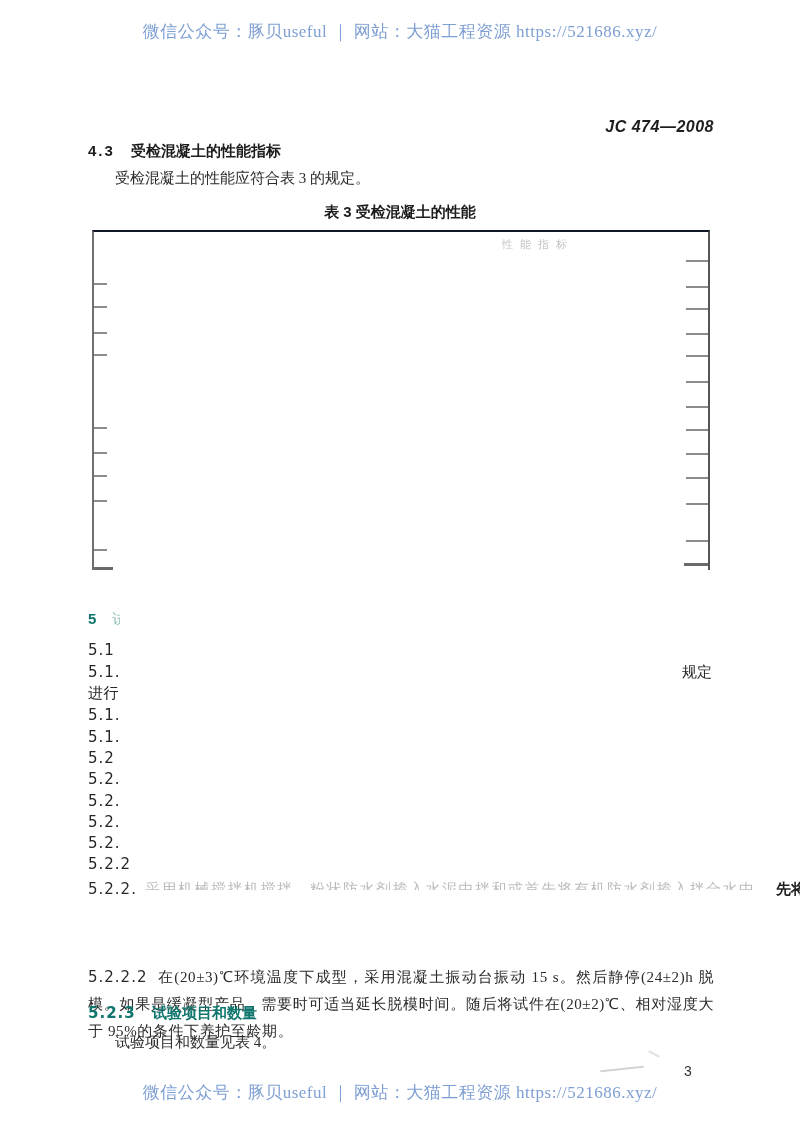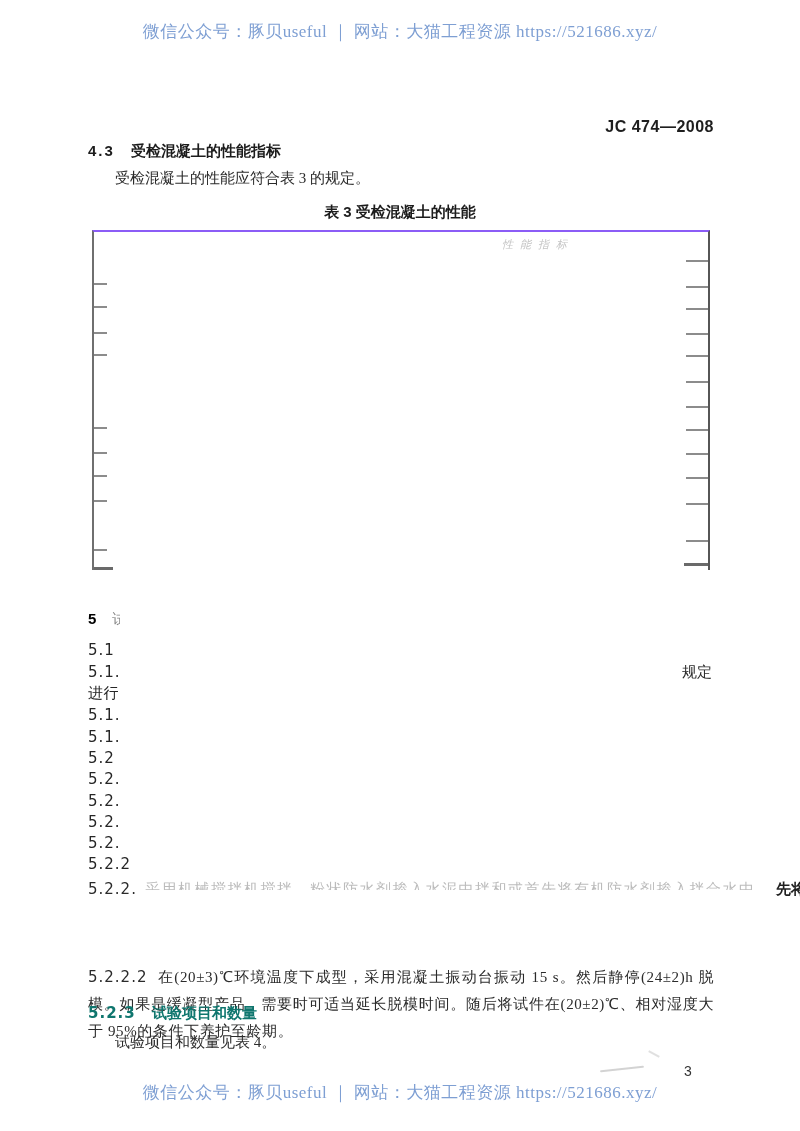--- a/index.html
+++ b/index.html
@@ -18,53 +18,52 @@
     font-size:17px;letter-spacing:.5px;
     color:#7e9fd3;
     font-family:"Liberation Serif", serif;
   }
   .wm-top{top:20px;}
   .wm-bottom{top:1081px;}
   
   .doc-code{
     position:absolute;top:118px;left:0;width:714px;text-align:right;
     font-size:16px;font-weight:700;color:#1e1e1e;
-    font-family:"Liberation Sans", sans-serif;letter-spacing:.5px;
+    font-family:"Liberation Sans", sans-serif;letter-spacing:.5px;font-style:italic;
   }
   
   .h43{position:absolute;top:142px;left:88px;font-size:15px;font-weight:700;color:#1c1c1c;
        font-family:"Liberation Sans", sans-serif;}
   .h43 .hnum{margin-right:12px;letter-spacing:2px;text-align:center;}
   .body43{position:absolute;top:169px;left:115px;font-size:15px;color:#2b2b2b;}
   
   .caption{position:absolute;top:203px;left:92px;width:616px;text-align:center;
            font-size:15px;font-weight:700;color:#1c1c1c;font-family:"Liberation Sans", sans-serif;}
   .caption .cap2{margin-left:0;font-family:Liberation Mono, monospace;}
   
   .table3{
     position:absolute;left:92px;top:230px;width:614px;height:338px;
-    border-top:2px solid #8b5cf6;
+    border-top:2px solid #0f172a;
     border-left:2px solid #6f6f6f;
     border-right:2px solid #565656;
-    font-style:italic;
   }
   .faded-header{
     position:absolute;left:408px;top:5px;
     font-size:11px;color:#c4c4c4;letter-spacing:7px;
     filter:blur(.4px);white-space:nowrap;
   }
   .tickL{position:absolute;left:0;width:13px;height:2px;background:#8c8c8c;}
   .tickR{position:absolute;right:0;width:22px;height:2px;background:#8c8c8c;}
   .tickL.b{width:19px;height:3px;background:#6a6a6a;}
   .tickR.b{width:24px;height:3px;background:#6a6a6a;}
   
   .clause{position:absolute;left:88px;font-size:15px;color:#262626;
           font-family:"DejaVu Sans", sans-serif;letter-spacing:1px;}
   .s5head{position:absolute;left:88px;top:610px;font-size:15px;font-weight:700;
-          font-family:"Liberation Sans", sans-serif;color:#000000;}
+          font-family:"Liberation Sans", sans-serif;color:#0f766e;}
   .partial-glyph{display:inline-block;width:8px;overflow:hidden;vertical-align:top;
           opacity:.5;margin-left:16px;filter:blur(.3px);font-weight:400;}
   .frag-right{position:absolute;left:682px;top:663px;font-size:15px;color:#2b2b2b;}
   
   .p5221-l1{position:absolute;left:88px;top:872px;width:630px;font-size:15px;white-space:nowrap;margin-top:8px;}
   .p5221-l1 .num{font-family:"DejaVu Sans", sans-serif;letter-spacing:1px;margin-right:8px;}
   .faded-run{display:inline-block;height:10px;overflow:hidden;vertical-align:top;
              color:#8f8f8f;opacity:.6;filter:blur(.35px);letter-spacing:1.5px;}
   .tail{color:#1f1f1f;font-weight:700;margin-left:4px;}
   .p5221-l2{position:absolute;left:88px;top:897px;font-size:15px;letter-spacing:.8px;}

